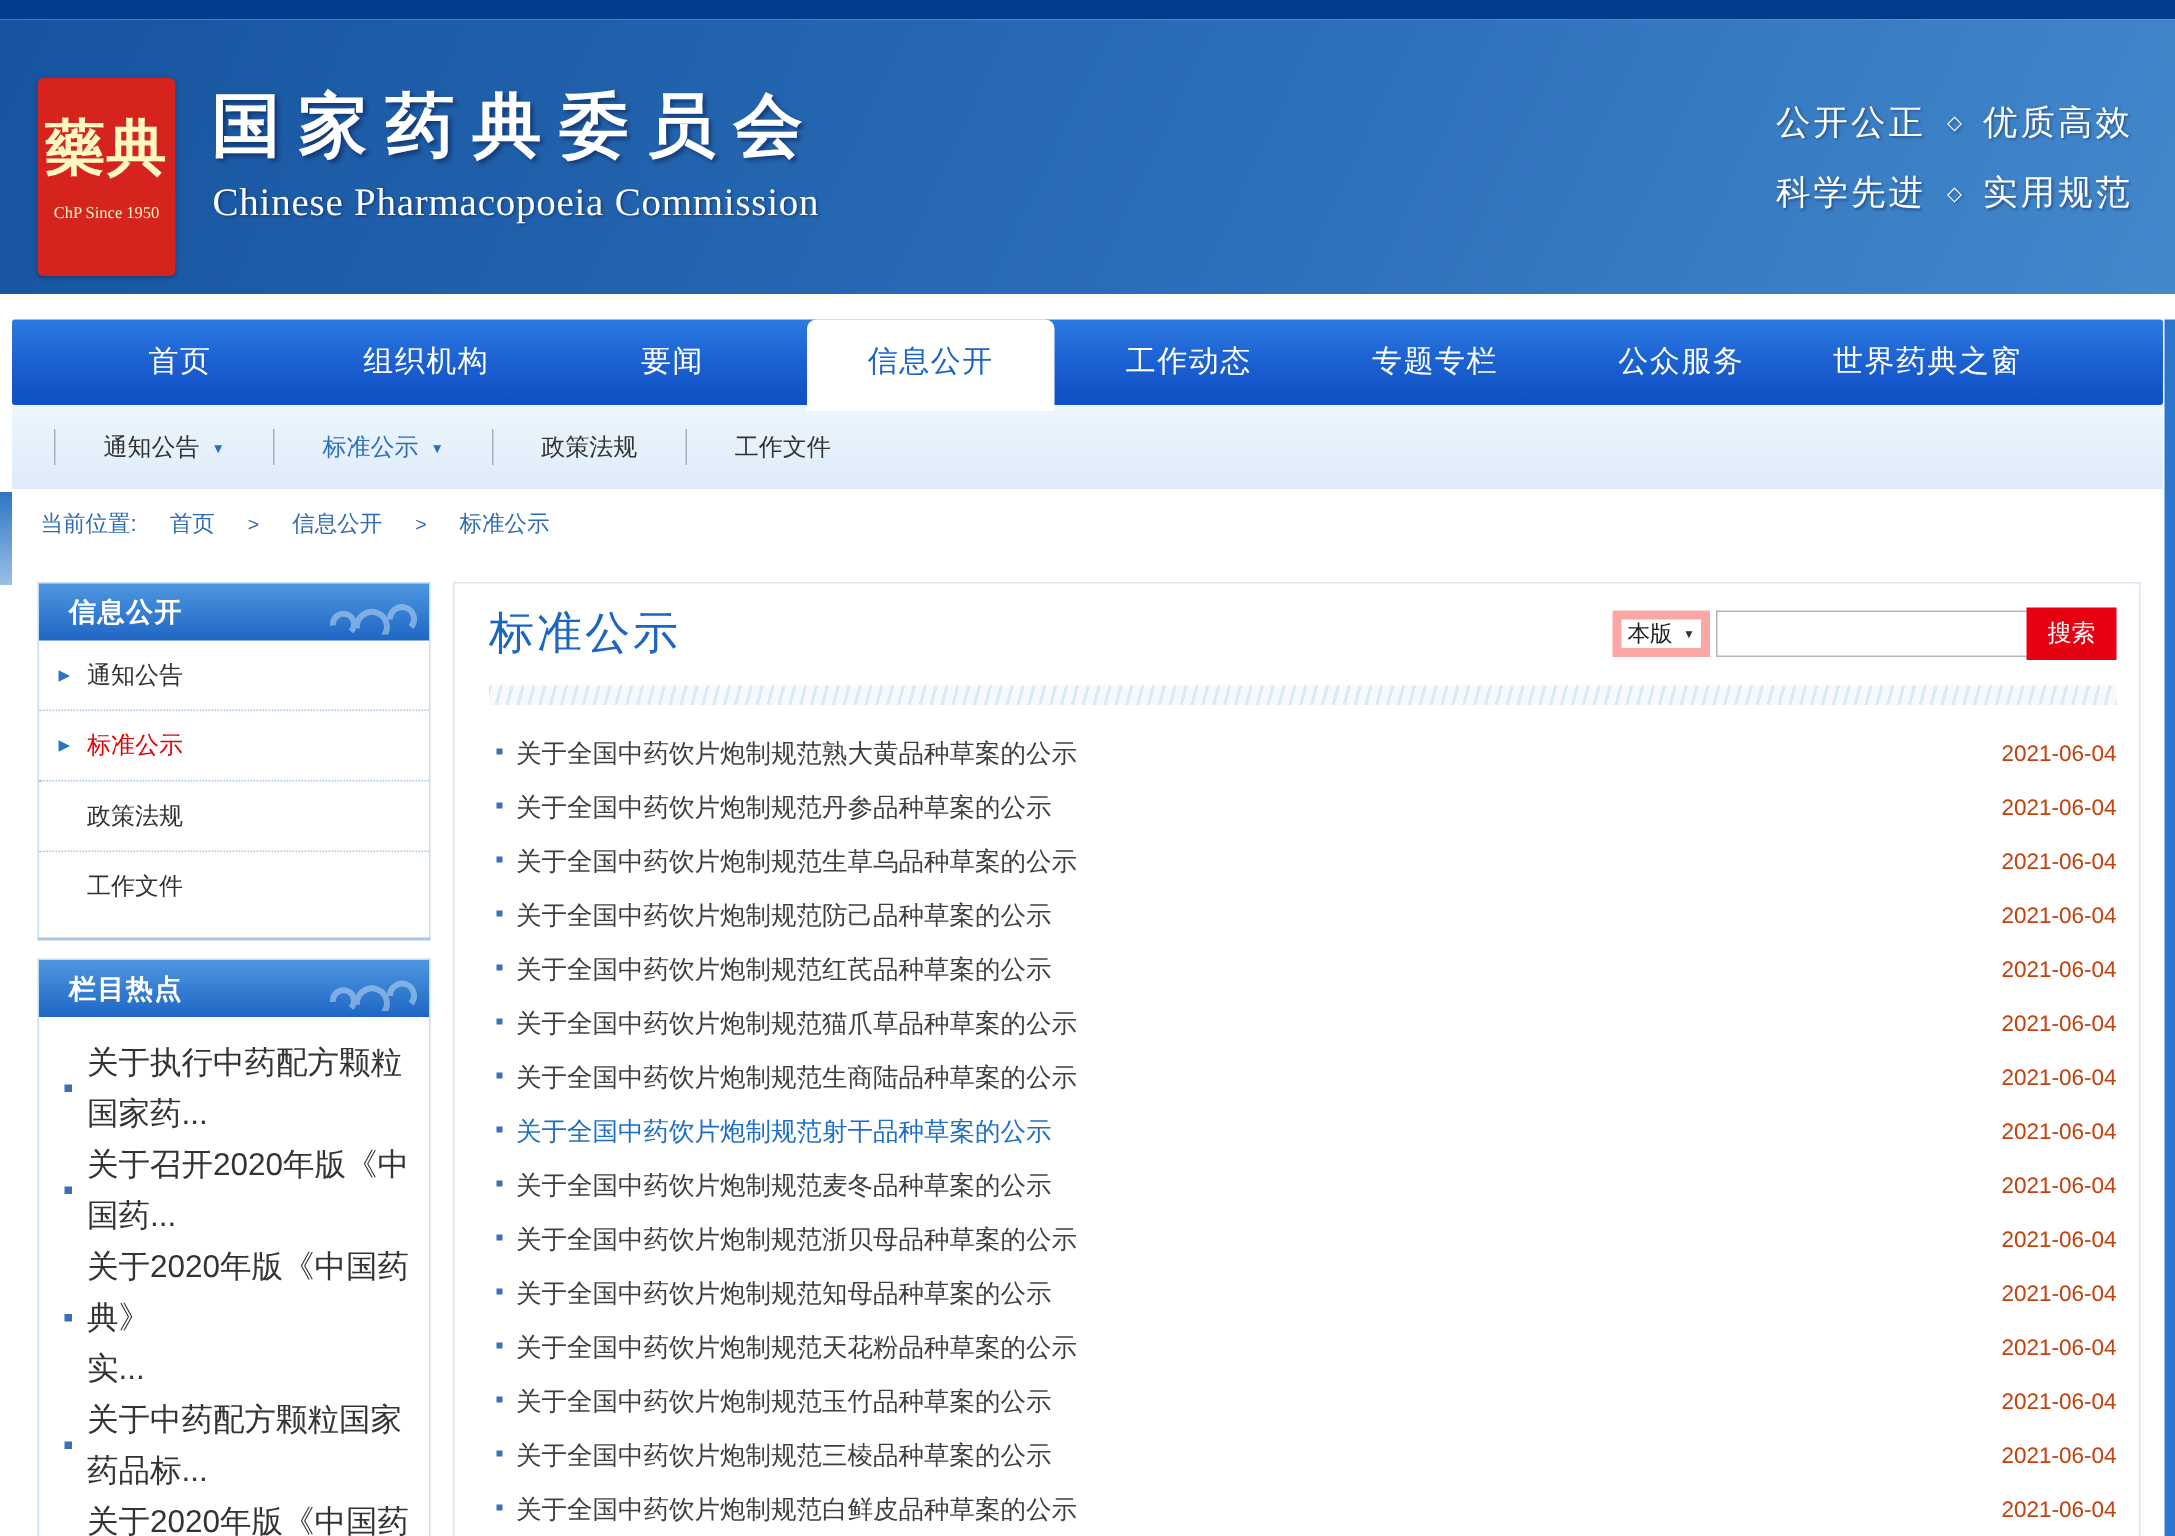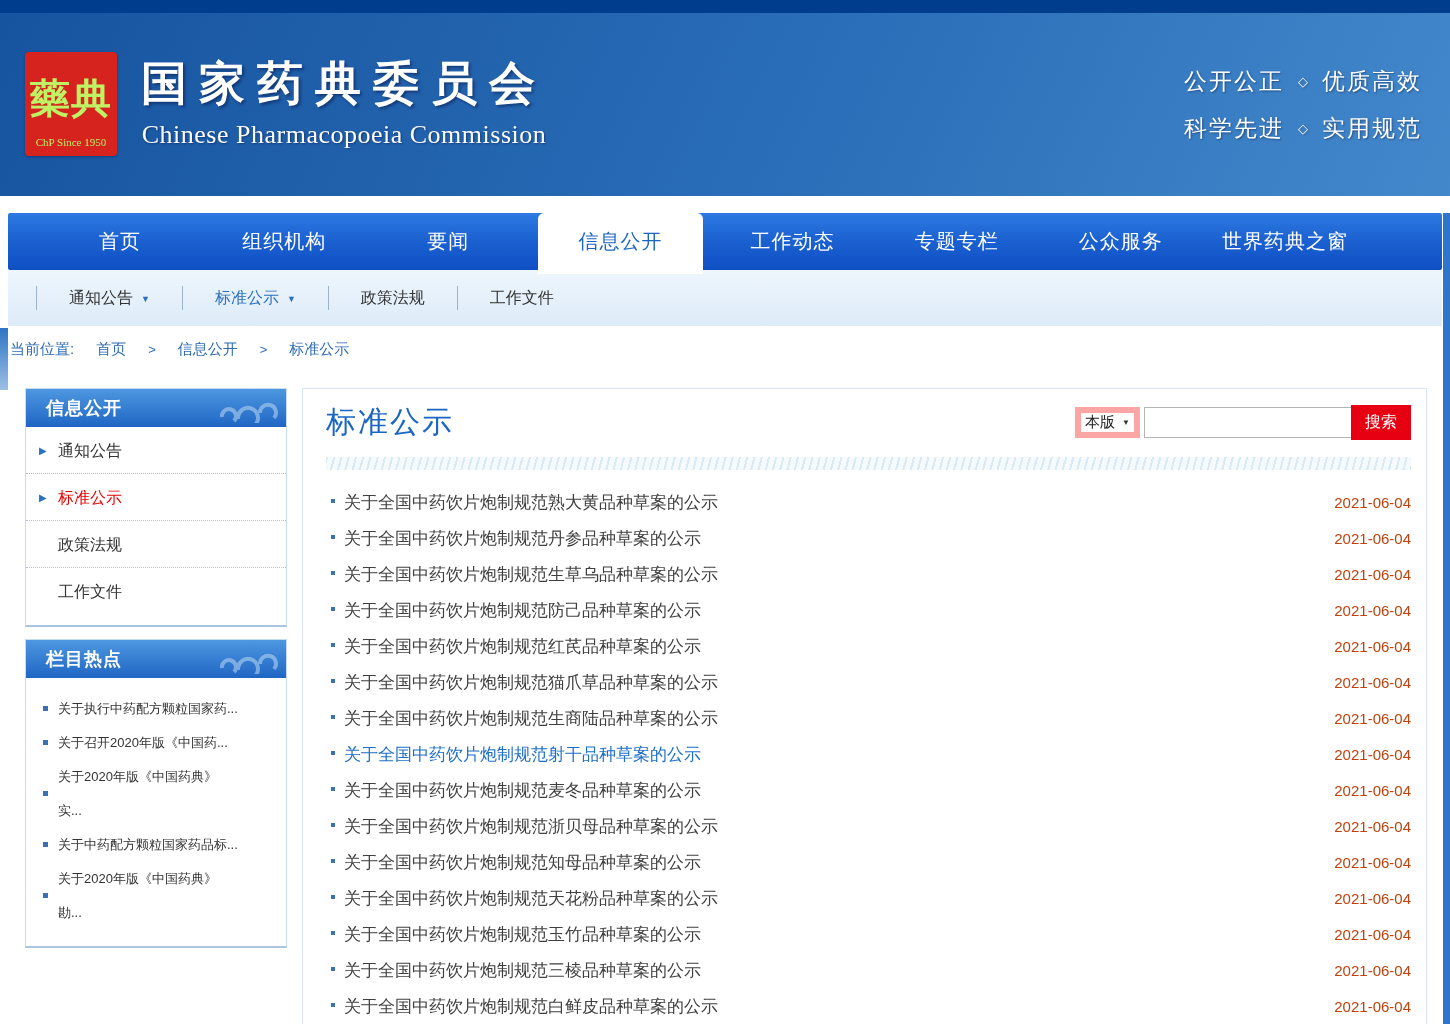--- a/index.html
+++ b/index.html
@@ -10,22 +10,22 @@
   }
   .page { position:relative; width:1450px; height:1024px; overflow:hidden; }
 
   
   .topbar { height:13px; background:#003e8d; }
   .header {
     position:relative; height:183px;
     background:linear-gradient(115deg,#17549f 0%, #2a6db8 55%, #4388cb 100%);
   }
   .logo {
-    position:absolute; left:25px; top:39px; width:92px; height:104px;
-    background:#d6231e; border-radius:4px; color:#bef264; cursor:pointer;
+    position:absolute; left:25px; top:39px; width:92px; height:132px;
+    background:#d6231e; border-radius:4px; color:#fef9c3; cursor:pointer;
     box-shadow:0 1px 3px rgba(0,0,40,.3);
   }
   .logo-seal {
     height:84px; display:flex; align-items:center; justify-content:center;
     font-size:40px; font-weight:bold; letter-spacing:1px; margin-top:4px;
   }
   .logo-tagline {
     font-size:11px; text-align:center; margin-top:-4px;
     font-family:"Liberation Serif","DejaVu Serif",serif; white-space:nowrap;
   }
@@ -70,21 +70,21 @@
   .subnav-item {
     display:flex; align-items:center; gap:8px; padding:0 32px; height:24px;
     border-left:1px solid #9eb3c6; font-size:16px; color:#333; cursor:pointer; white-space:nowrap;
   }
   .subnav-item.active .subnav-label { color:#2a6fc0; }
   .caret { font-size:9px; color:#2a6fc0; line-height:1; }
   .sub-caret { transform:translateY(1px); }
 
   
   .breadcrumb {
-    height:46px; display:flex; align-items:center; padding-left:10px;
+    height:46px; display:flex; align-items:center; padding-left:27px;
     font-size:15px; color:#2f6bb3; background:#fff;
   }
   .bc-label { margin-right:22px; }
   .bc-list { display:flex; align-items:center; }
   .bc-item { color:#2f6bb3; cursor:pointer; white-space:nowrap; }
   .bc-item + .bc-item::before { content:">"; margin:0 22px; font-size:13px; color:#2f6bb3; cursor:default; }
 
   
   .content { position:relative; height:652px; background:#fff; }
 
@@ -102,21 +102,21 @@
   .side-item {
     position:relative; height:47px; line-height:47px; padding-left:32px;
     font-size:16px; color:#333; border-bottom:1px dotted #a8c4dd; cursor:pointer;
   }
   .side-item:last-child { border-bottom:none; }
   .side-arrow { position:absolute; left:13px; top:0; font-size:10px; color:#2a72c3; }
   .side-item.active .side-label { color:#e60000; }
 
   .hot-box ul { padding:14px 0 16px; }
   .hot-item {
-    position:relative; padding:0 8px 0 32px; font-size:13px; color:#333;
+    position:relative; padding:0 8px 0 32px; font-size:21px; color:#333;
     line-height:34px; cursor:pointer;
   }
   .sq {
     position:absolute; left:17px; top:50%; margin-top:-3px;
     width:5px; height:5px; background:#3a70b5;
   }
   .hot-text { white-space:pre-line; display:inline-block; vertical-align:top; }
 
   
   .main-box {

